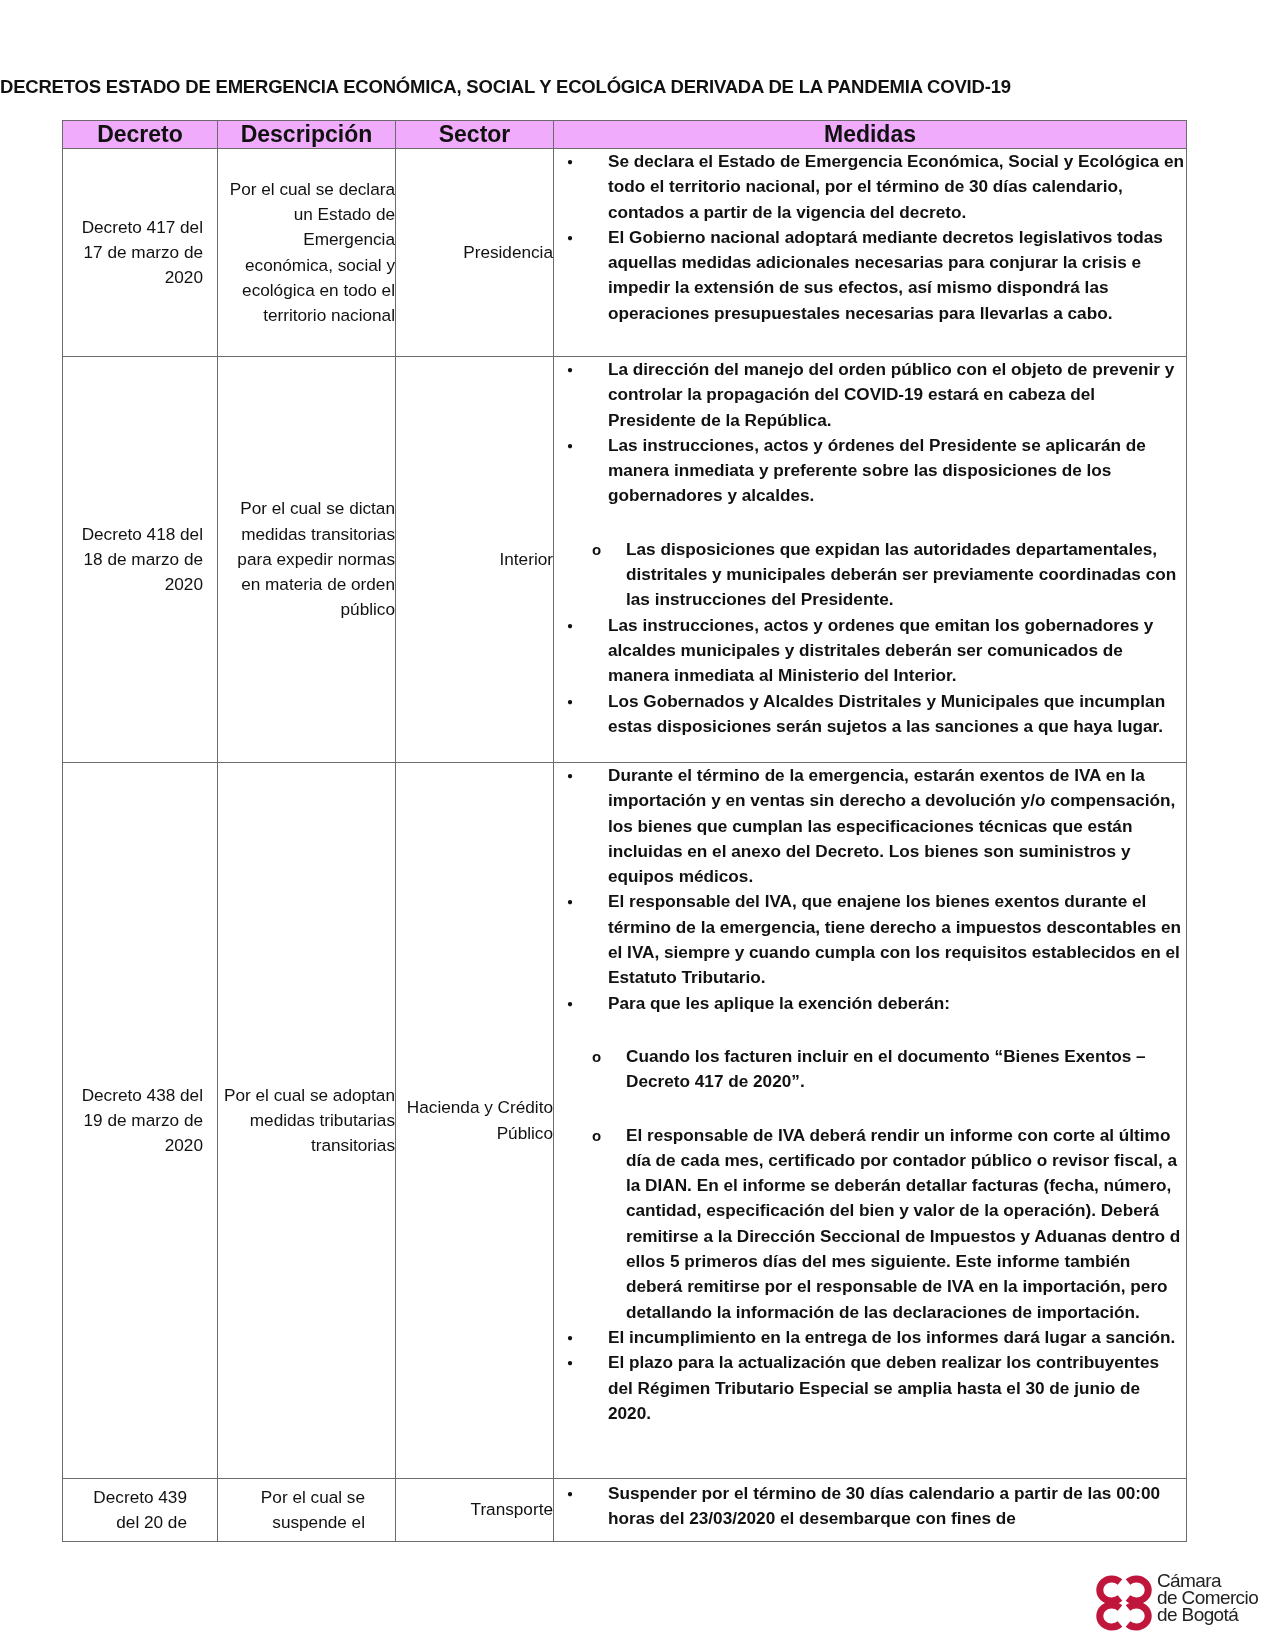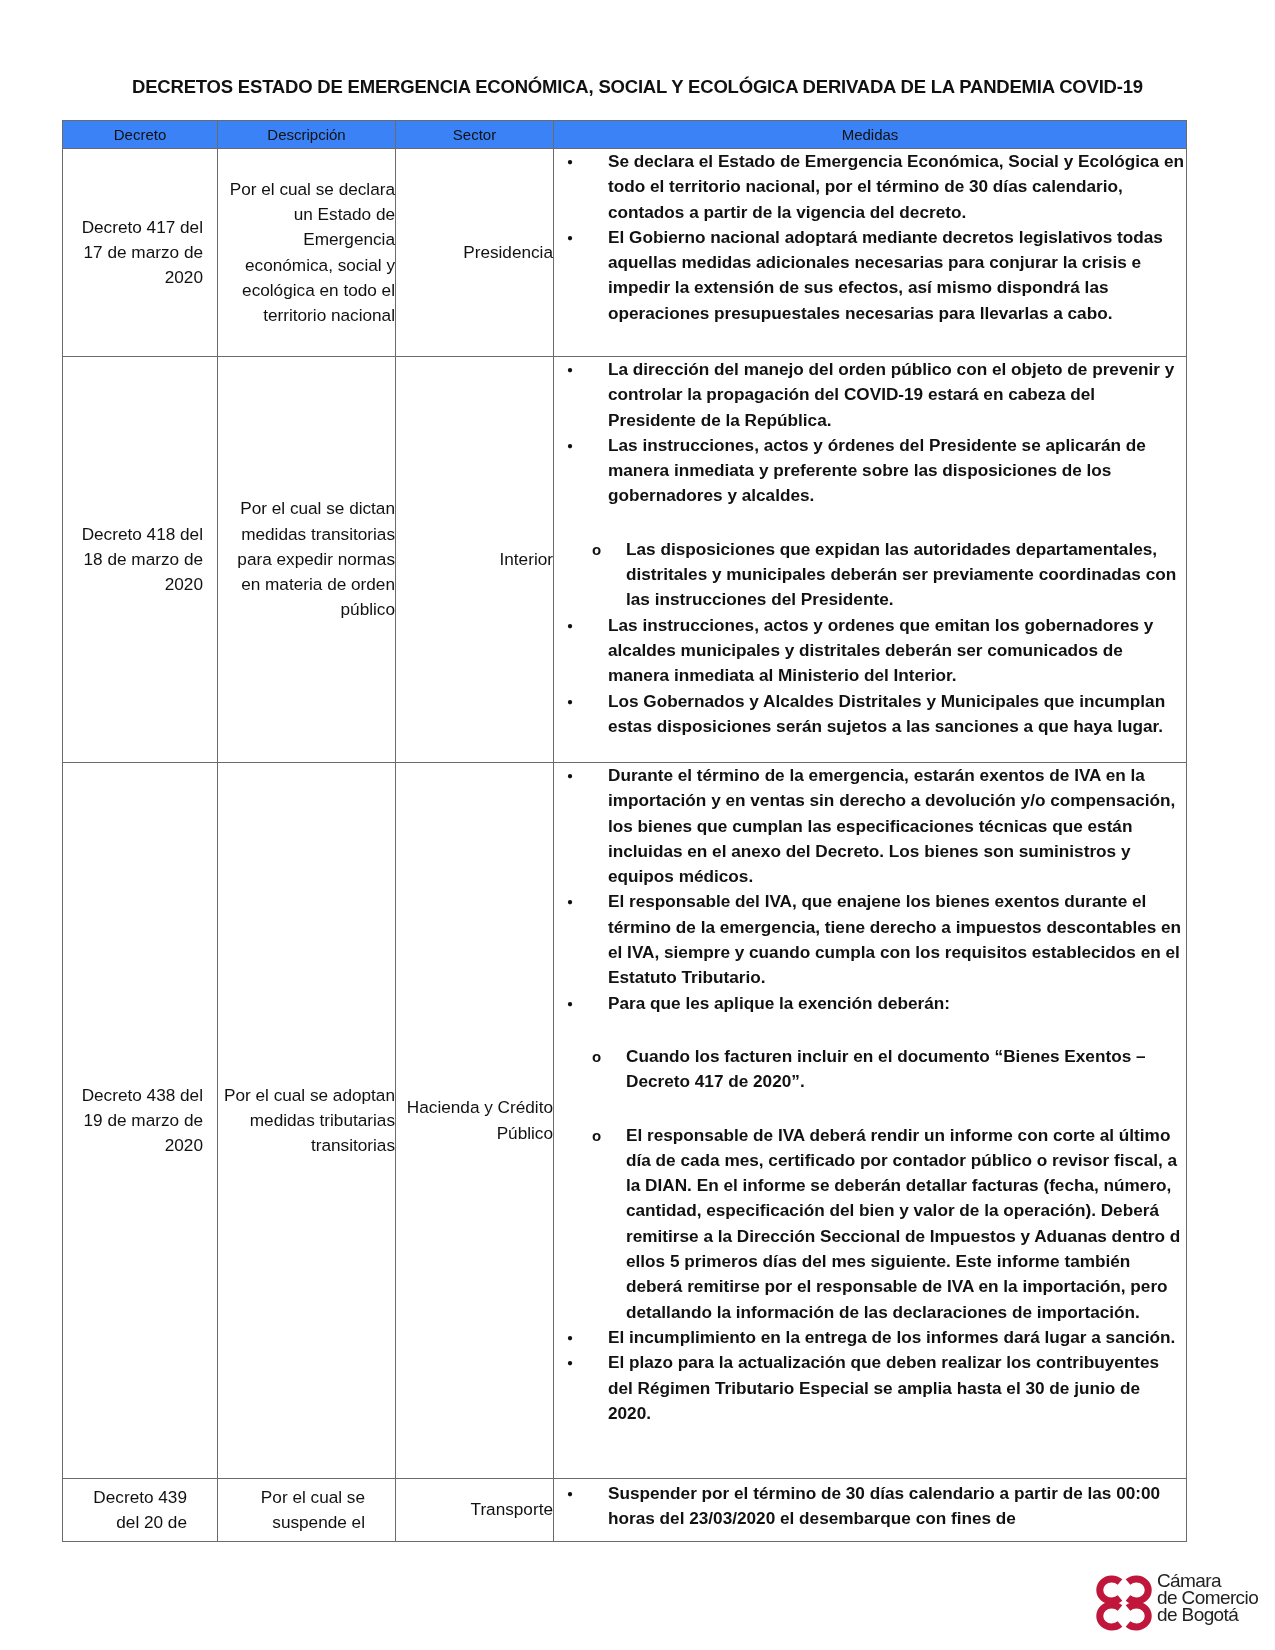--- a/index.html
+++ b/index.html
@@ -1,23 +1,23 @@
 <!DOCTYPE html>
 <html><head>
 <meta charset="utf-8">
 <style>
   html, body { margin: 0; padding: 0; background: #ffffff; }
   body { width: 1275px; height: 1650px; position: relative; overflow: hidden;
          font-family: "Liberation Sans", sans-serif; color: #111; }
-  .title { position: absolute; left: 0; width: 1275px; top: 76px; text-align: center;
+  .title { position: absolute; left: 0; width: 1275px; top: 76px; 
            font-weight: bold; font-size: 18.5px; letter-spacing: -0.2px; }
   table.decretos { position: absolute; left: 62px; top: 120px; width: 1124px;
            border-collapse: collapse; table-layout: fixed; font-size: 17.2px; line-height: 25.3px; }
   table.decretos th, table.decretos td { border: 1.5px solid #6b6b6b; padding: 0; }
-  table.decretos th { background: #3b82f6; font-weight: normal; font-size: 15px; height: 27px; line-height: 27px; text-align: center; }
+  table.decretos th { background: #f0abfc; font-weight: bold; font-size: 23px; height: 27px; line-height: 27px; text-align: center; }
   td.center { text-align: right; vertical-align: middle; padding: 0 6px; }
   td.medidas { vertical-align: top; padding: 4px 10px 2px 0; }
   ul.bul { margin: 0; padding: 0; list-style: none; }
   ul.bul > li { position: relative; padding-left: 54px; font-weight: bold; }
   ul.bul > li::before { content: "\25CF"; position: absolute; left: 13px; top: 0; font-size: 10px; }
   ul.sub { margin: 0; padding: 0; list-style: none; }
   ul.sub > li { position: relative; padding-left: 72px; margin-top: 28px; }
   ul.sub > li::before { content: "o"; position: absolute; left: 38px; top: 0; font-size: 15px; }
   .row4 td { height: 60px; }
   .row4 td.medidas { overflow: hidden; }

